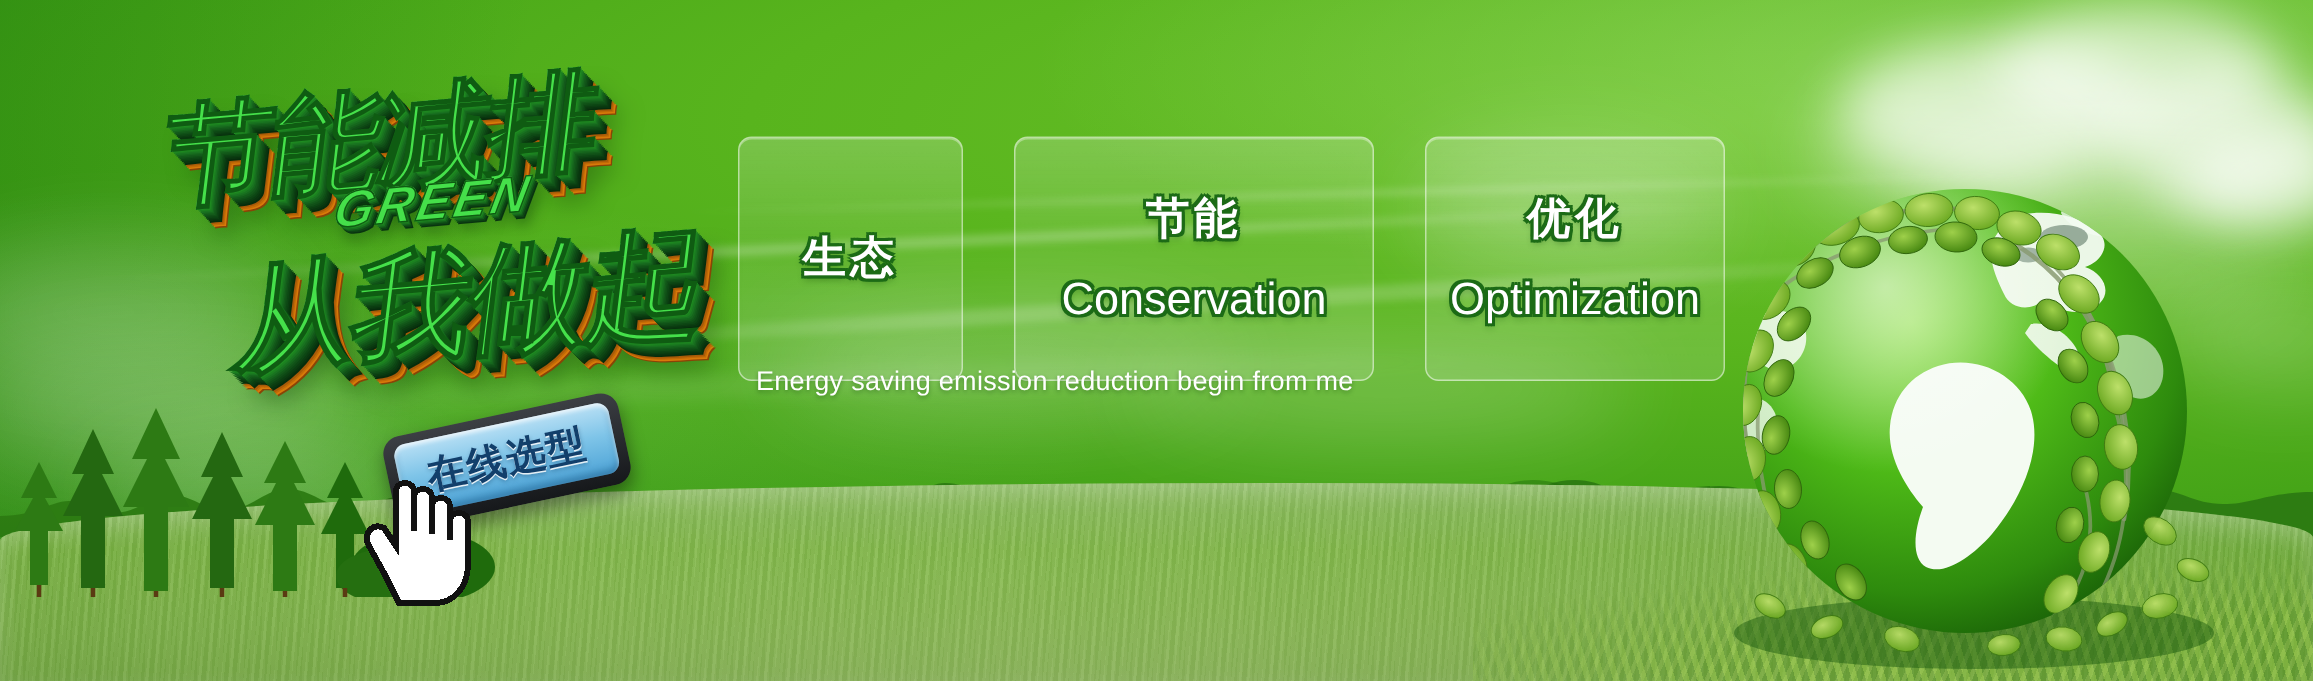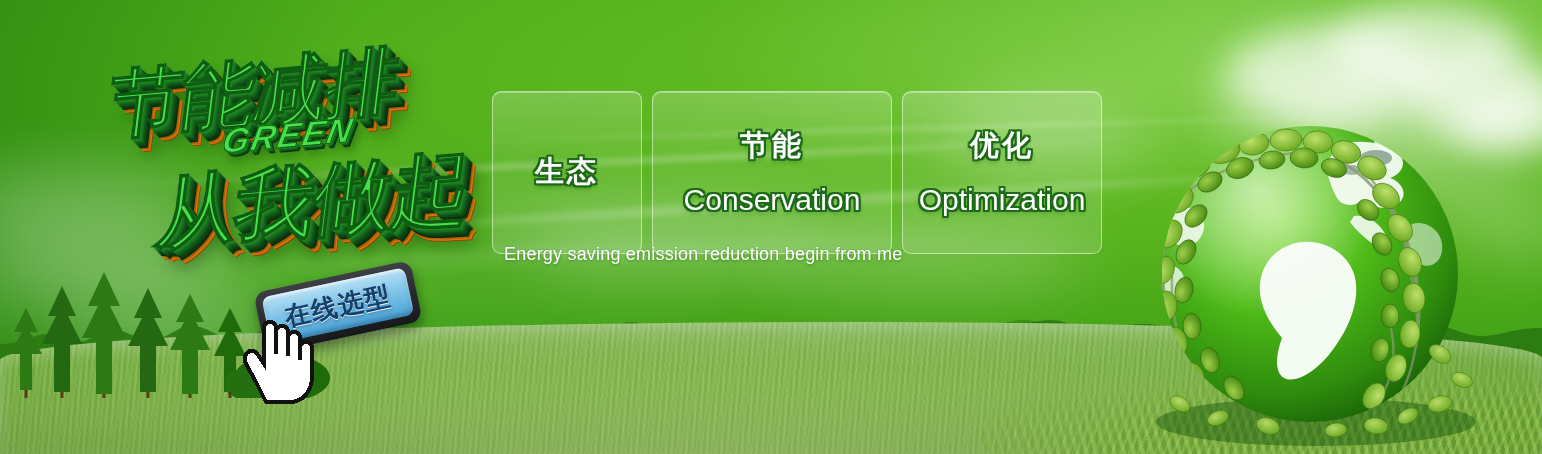--- a/index.html
+++ b/index.html
@@ -169,21 +169,21 @@
   .cta-text{
     font-size:26px;font-weight:bold;color:#123f6b;letter-spacing:1px;
     text-shadow:0 1px 0 rgba(255,255,255,.85), 0 2px 3px rgba(10,50,90,.35);
   }
   .hand-cursor{
     position:absolute;left:236px;top:310px;width:86px;height:96px;pointer-events:none;
   }
   .hand-cursor svg{display:block;width:100%;height:100%;}
 
   
-  .cards{position:absolute;left:492px;top:91px;height:163px;display:flex;gap:10px;}
+  .cards{position:absolute;left:492px;top:91px;height:163px;display:flex;gap:34px;}
   .card{
     width:150px;height:163px;
     border:1px solid rgba(255,255,255,.50);
     border-radius:9px;
     background:linear-gradient(180deg, rgba(255,255,255,.20) 0%, rgba(255,255,255,.08) 45%, rgba(255,255,255,.15) 100%);
     display:flex;flex-direction:column;align-items:center;justify-content:space-evenly;
     padding:16px 6px 18px;
     box-shadow:inset 0 1px 0 rgba(255,255,255,.35);
   }
   .card.wide{width:240px;}

